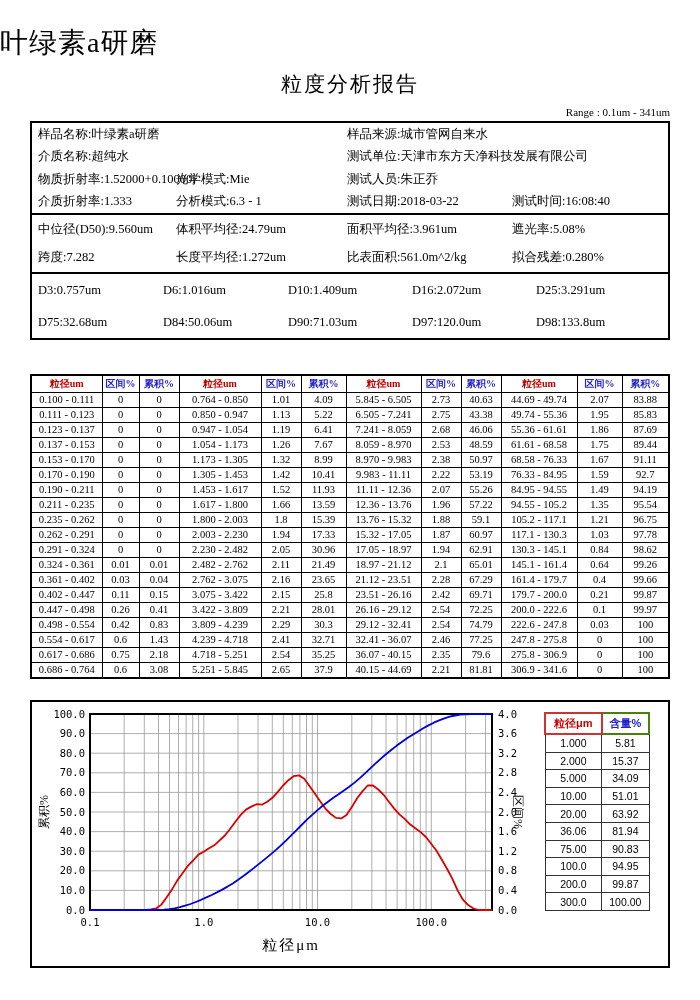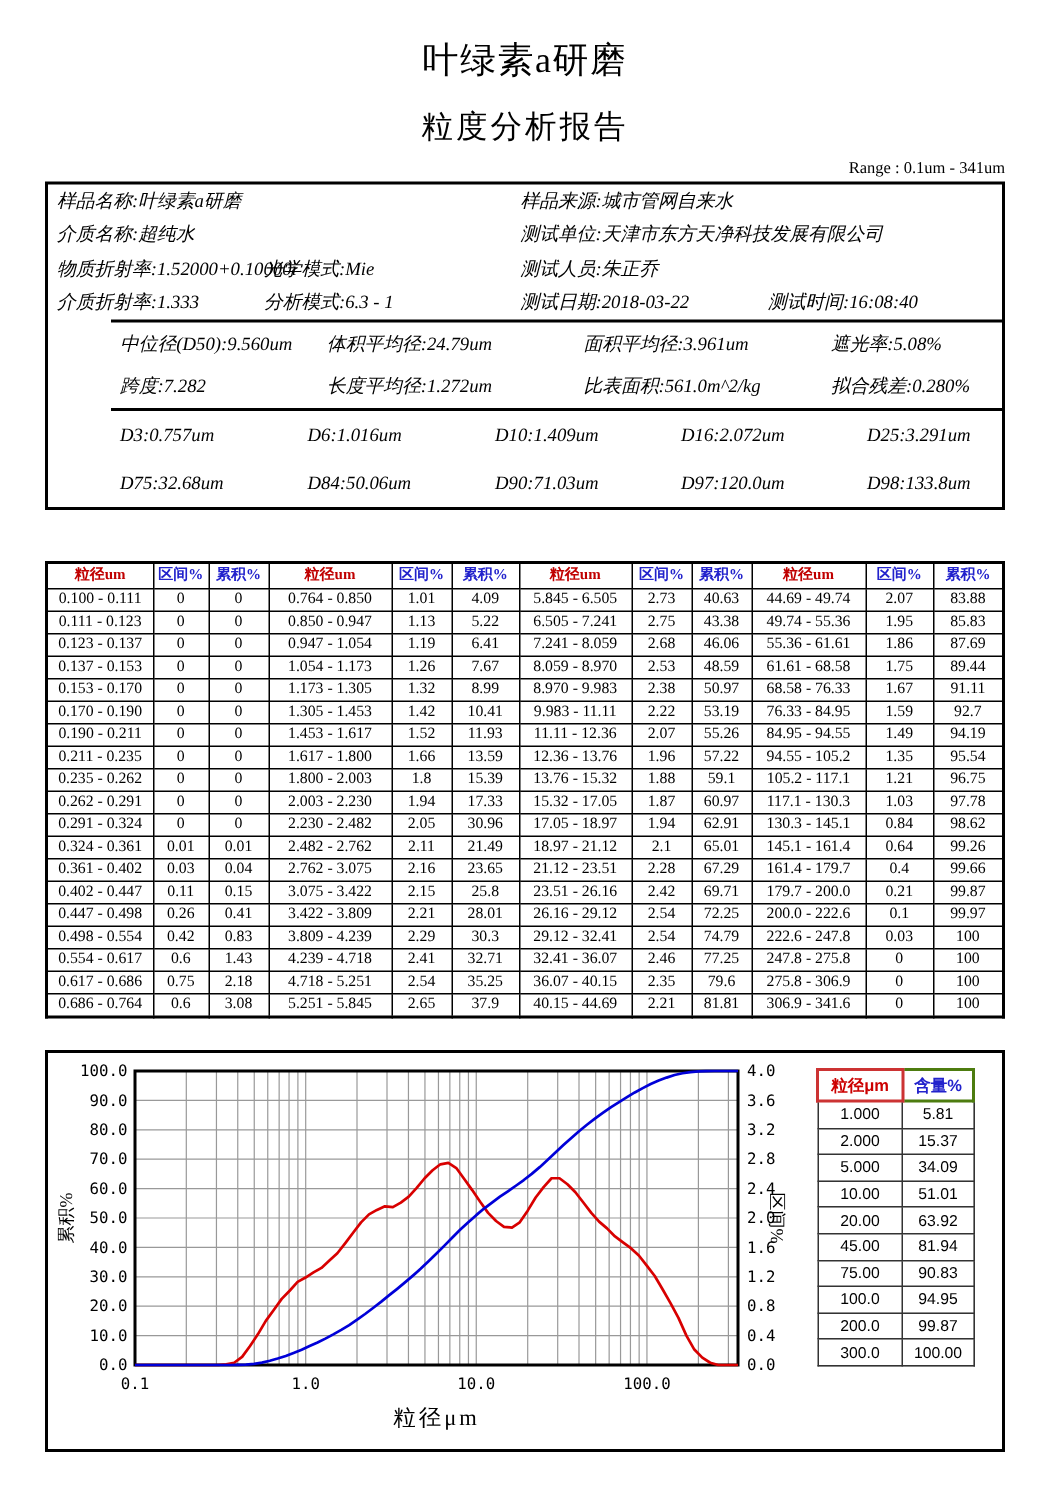--- a/index.html
+++ b/index.html
@@ -1,24 +1,24 @@
 <!DOCTYPE html>
 <html><head>
 <meta charset="utf-8">
 <style>
   html,body{margin:0;padding:0;background:#fff;}
   .page{position:relative;width:700px;height:1000px;background:#fff;color:#000;
         font-family:"Liberation Serif","DejaVu Serif",serif;overflow:hidden;}
-  .title{position:absolute;top:24px;left:0;width:100%;text-align:center;font-size:24px;letter-spacing:1px;}
+  .title{position:absolute;top:24px;left:0;width:100%;font-size:28px;letter-spacing:1px;}
   .subtitle{position:absolute;top:70px;left:0;width:100%;text-align:center;font-size:21px;letter-spacing:2px;}
   .range{position:absolute;top:106px;right:30px;font-size:11px;}
 
   .infobox{position:absolute;left:30px;top:121px;width:636px;border:2px solid #000;}
-  .sec{position:relative;font-style:italic;}
-  .sec + .sec{border-top:2px solid #000;margin-left:42px;}
+  .sec{position:relative;}
+  .sec + .sec{border-top:2px solid #000;}
   .irow{position:relative;height:22.4px;line-height:22.4px;font-size:12.5px;white-space:nowrap;}
   .sec2 .irow{height:28.5px;line-height:28.5px;}
   .irow span{position:absolute;}
   .c0{left:6px}.c1{left:144px}.c2{left:315px}.c3{left:480px}
   .drow{position:relative;height:32px;line-height:32px;font-size:12.5px;white-space:nowrap;}
   .drow span{position:absolute;}
   .d0{left:6px}.d1{left:131px}.d2{left:256px}.d3{left:380px}.d4{left:504px}
 
   .dist{position:absolute;left:30px;top:374px;width:638px;border-collapse:collapse;
         table-layout:fixed;border:2px solid #000;}
@@ -499,21 +499,21 @@
           </tr>
           <tr>
             <td>10.00</td>
             <td>51.01</td>
           </tr>
           <tr>
             <td>20.00</td>
             <td>63.92</td>
           </tr>
           <tr>
-            <td>45.00</td>
+            <td>36.06</td>
             <td>81.94</td>
           </tr>
           <tr>
             <td>75.00</td>
             <td>90.83</td>
           </tr>
           <tr>
             <td>100.0</td>
             <td>94.95</td>
           </tr>

